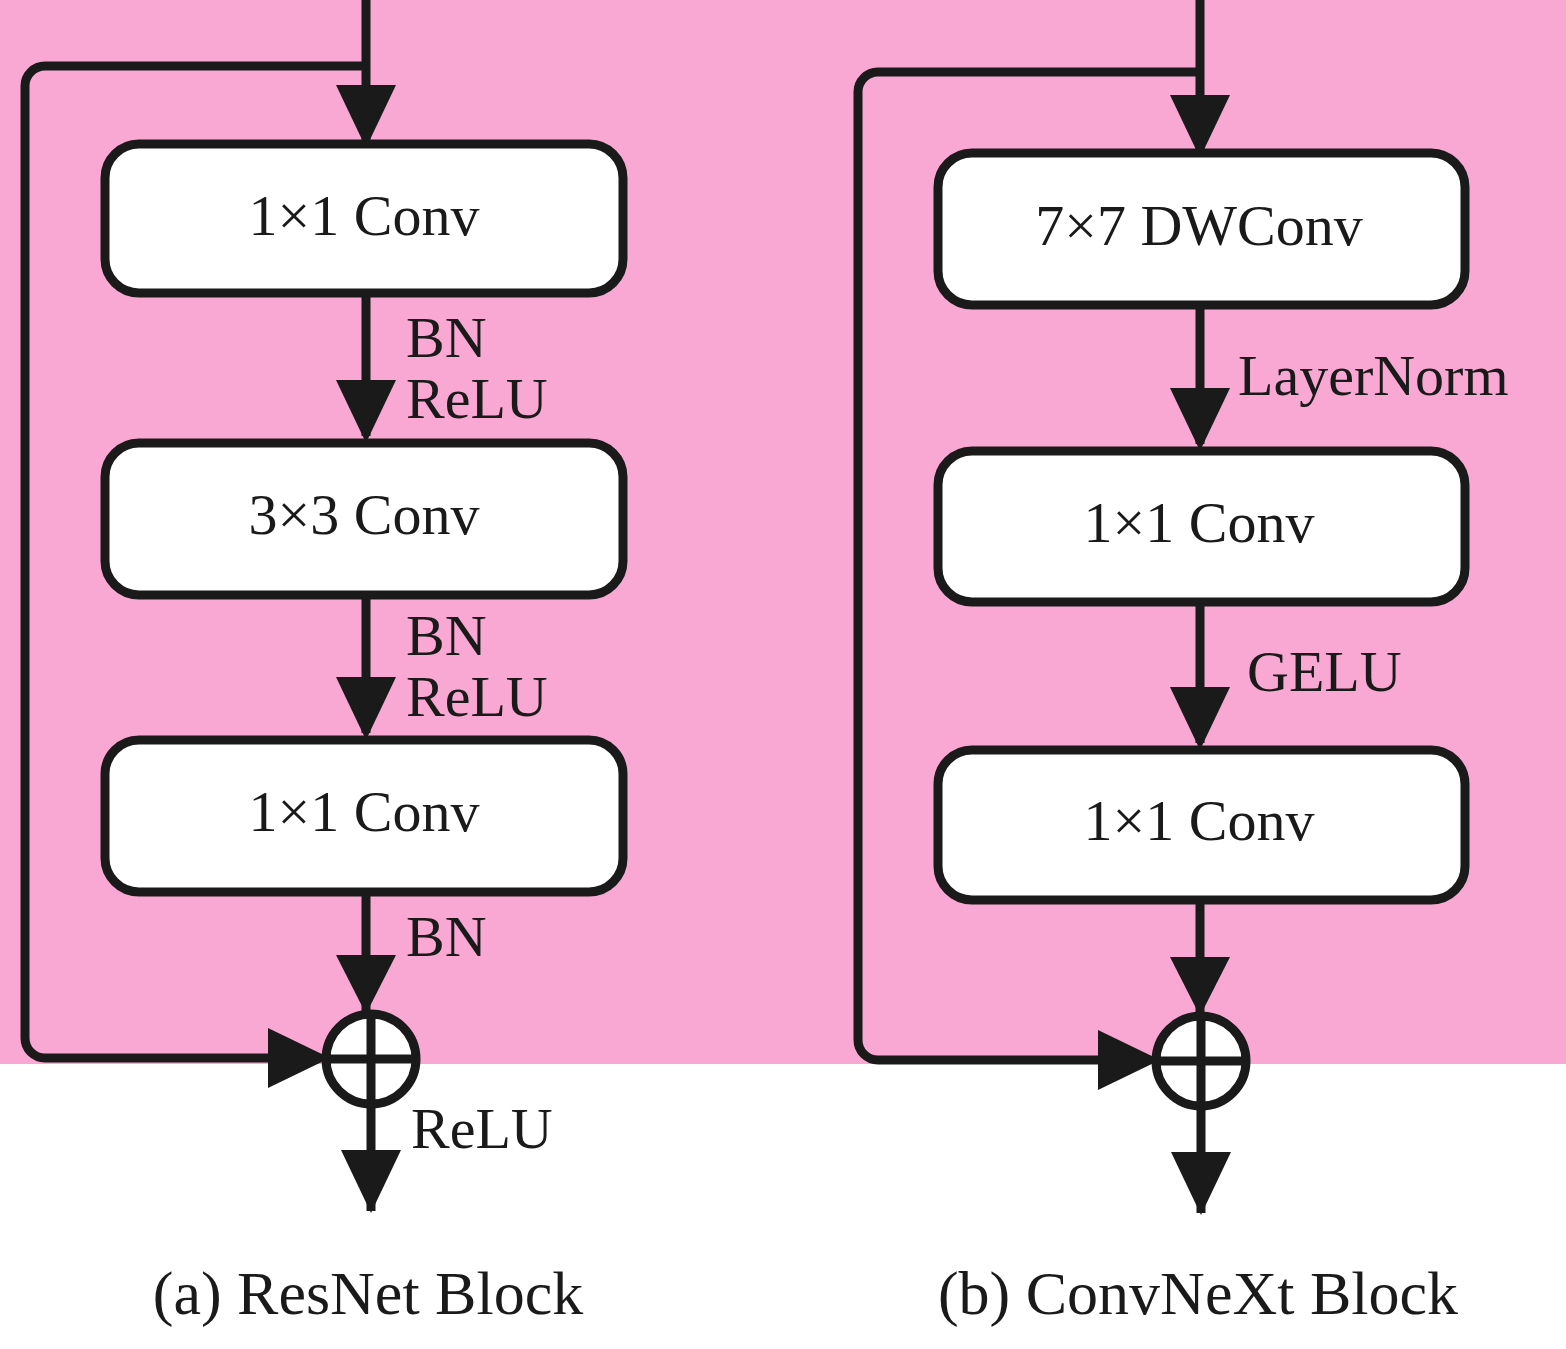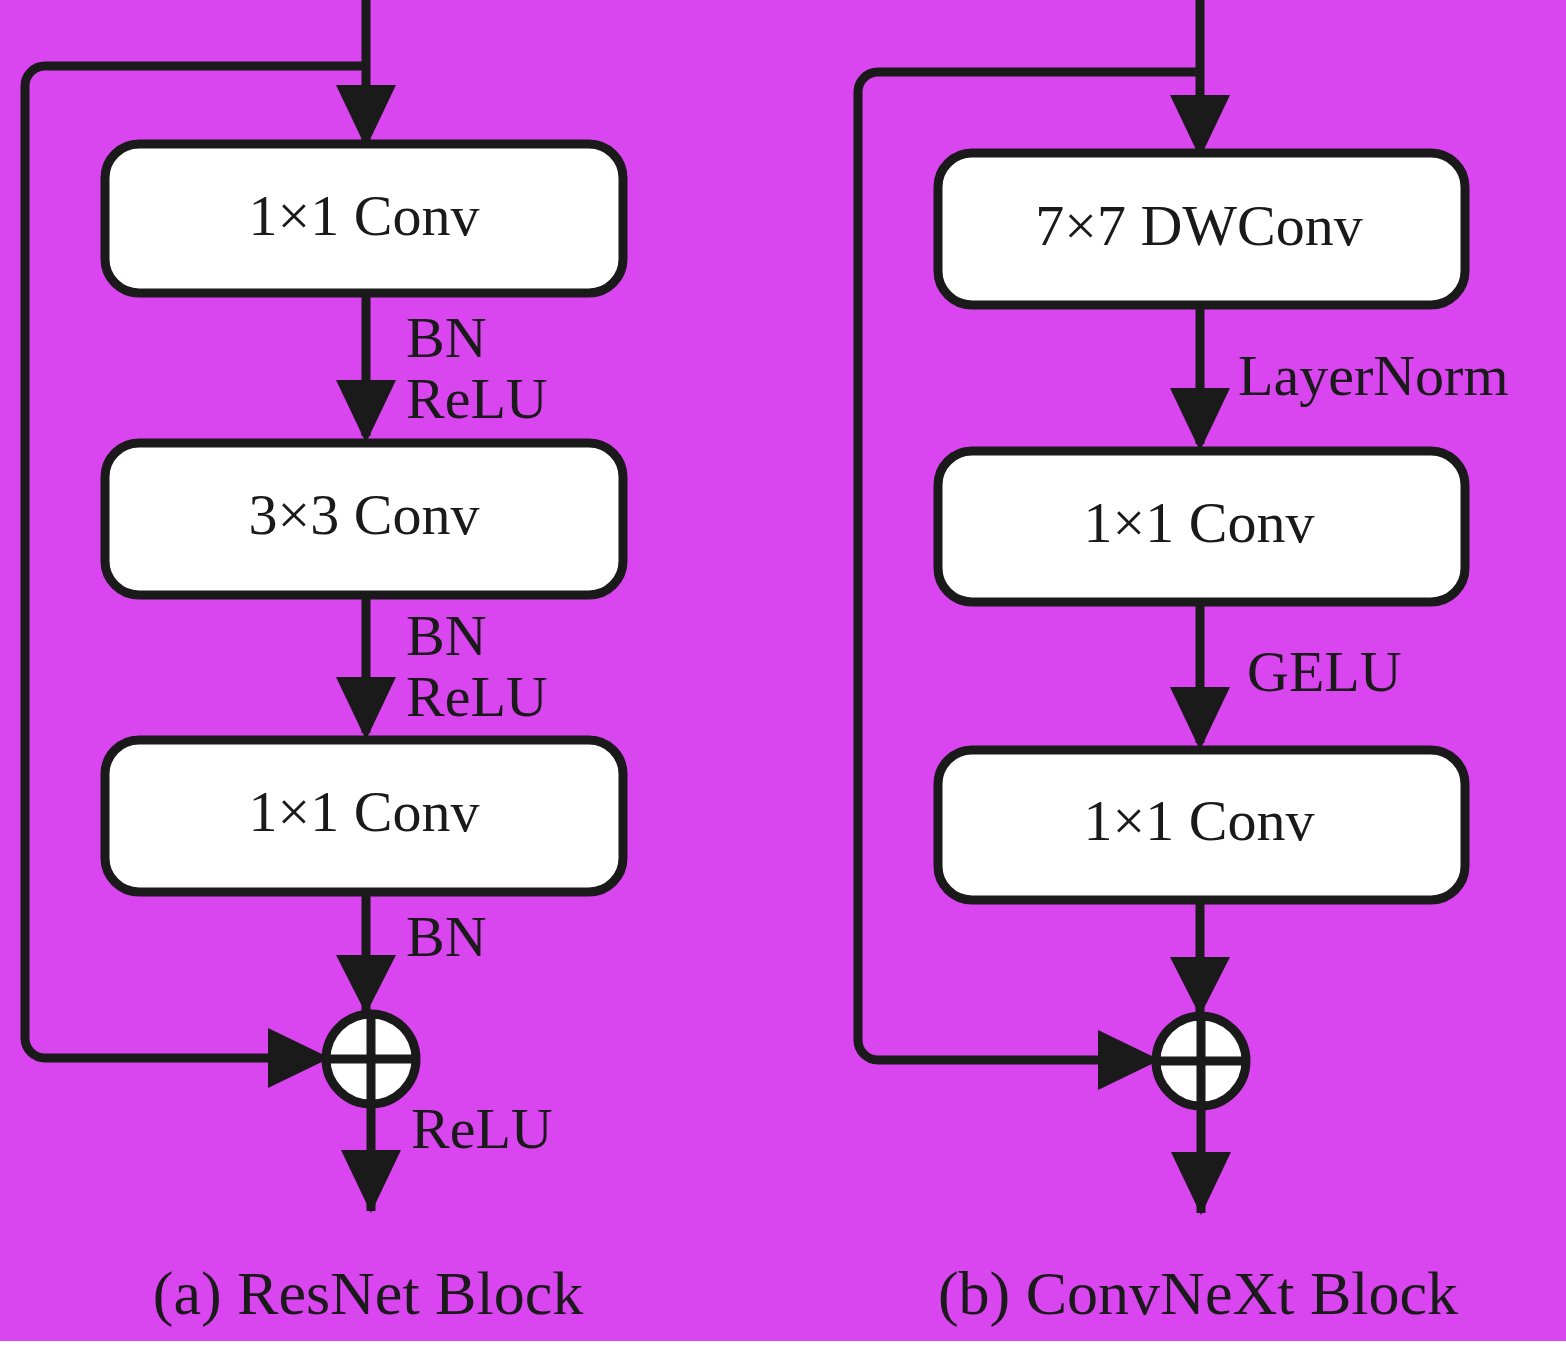--- a/index.html
+++ b/index.html
@@ -9,22 +9,22 @@
   }
   body {
     width: 1566px;
     height: 1349px;
     font-family: "Liberation Serif", "DejaVu Serif", serif;
     overflow: hidden;
   }
   #figure-root {
     position: relative;
     width: 1566px;
-    height: 1341px;
-    background: #d946ef;
+    height: 1064px;
+    background: #f9a8d4;
   }
   svg.diagram {
     position: absolute;
     top: 0;
     left: 0;
     width: 1566px;
     height: 1349px;
   }
   .blockbox {
     fill: #ffffff;

